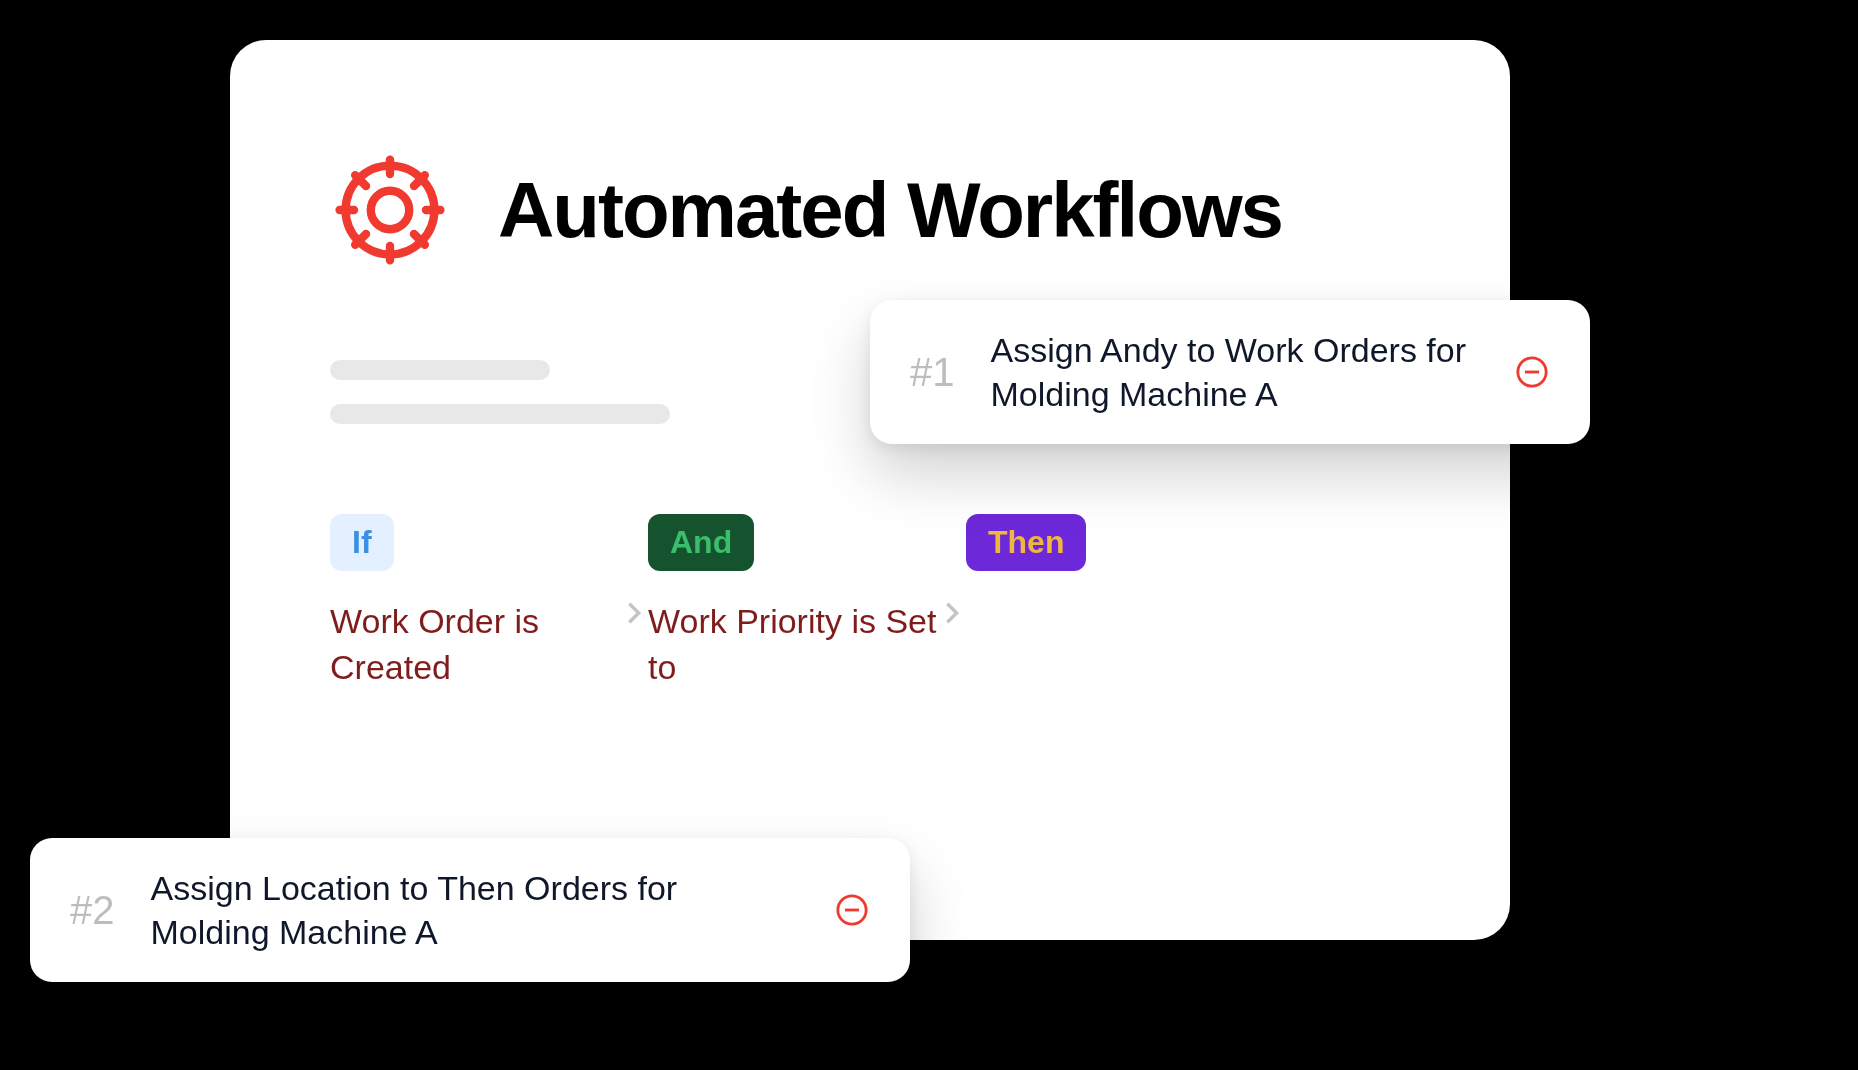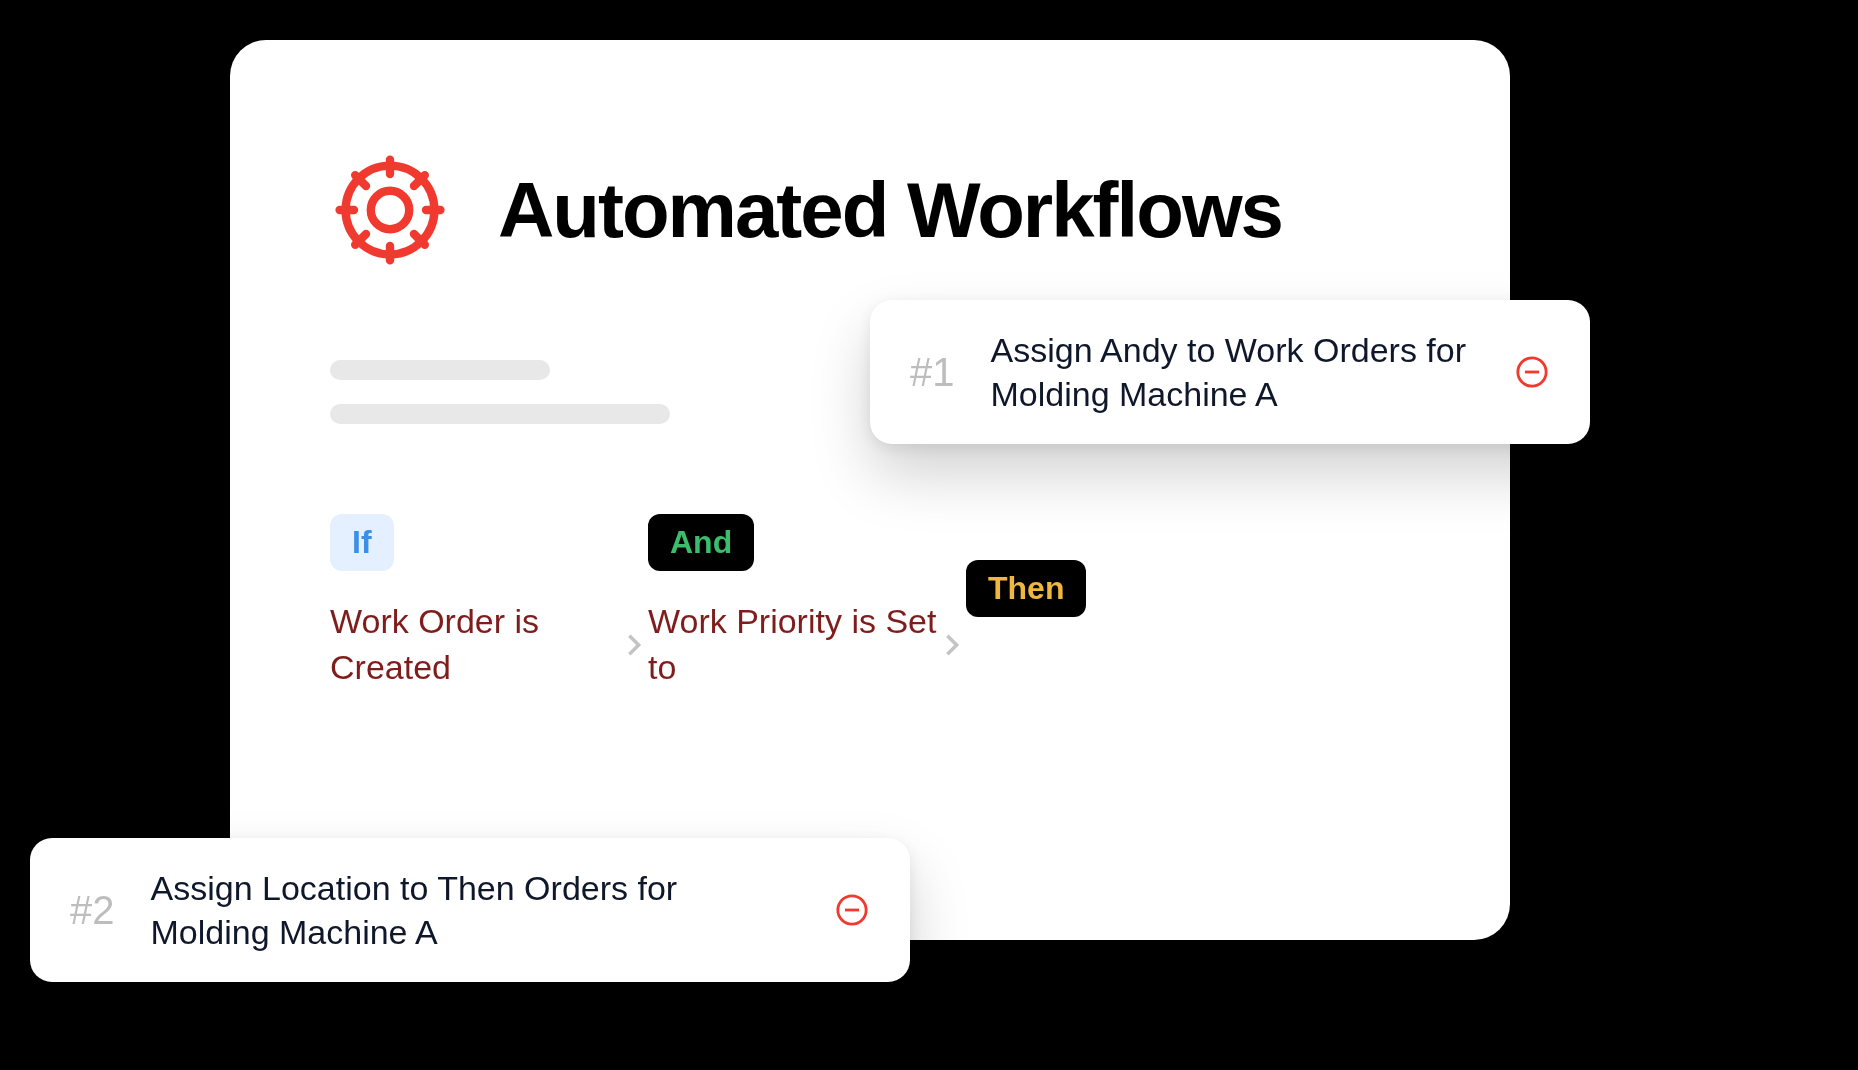--- a/index.html
+++ b/index.html
@@ -39,34 +39,34 @@
   .skeleton-bar {
     background: #e8e8e8;
     border-radius: 10px;
     height: 20px;
     margin-bottom: 24px;
   }
   .sk1 { width: 220px; }
   .sk2 { width: 340px; }
   .rules-row {
     display: flex;
-    align-items: center;
+    align-items: flex-start;
   }
   .rule-block { width: 290px; }
   .pill {
     display: inline-block;
     padding: 10px 22px;
     border-radius: 12px;
     font-size: 32px;
     font-weight: 600;
     margin-bottom: 28px;
   }
   .pill-if { background:#e4f0ff; color:#3b8fe5; }
-  .pill-and { background:#000000; color:#3bbd6c; }
-  .pill-then { background:#000000; color:#f0b73f; }
+  .pill-and { background:#14532d; color:#3bbd6c; }
+  .pill-then { background:#6d28d9; color:#f0b73f; }
   .rule-text {
     font-size: 34px;
     line-height: 1.35;
     color:#7f1d1d;
     font-weight: 500;
   }
   .chev {
     margin-top: 85px;
     color:#c4c4c4;
   }

